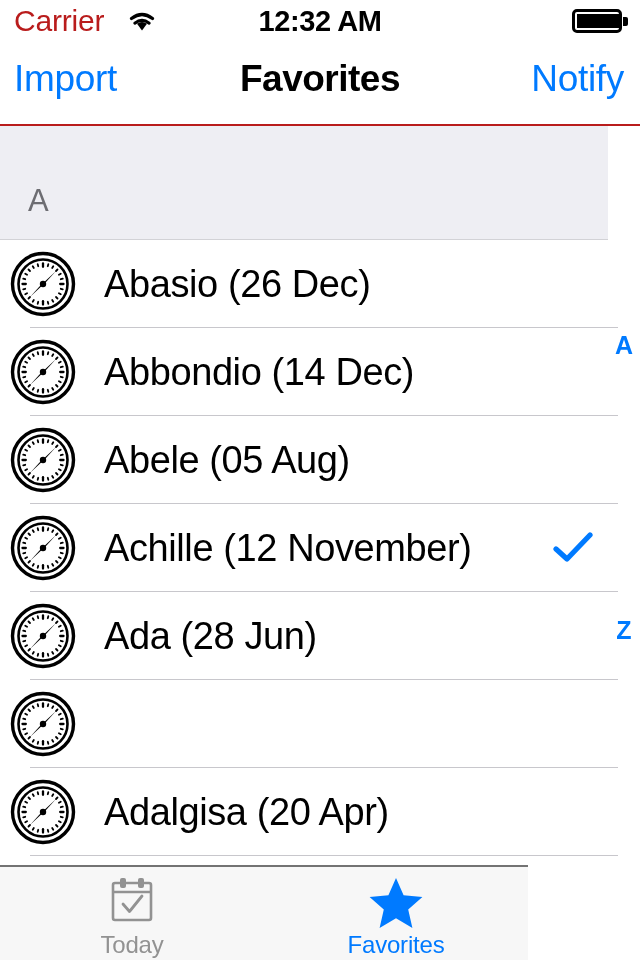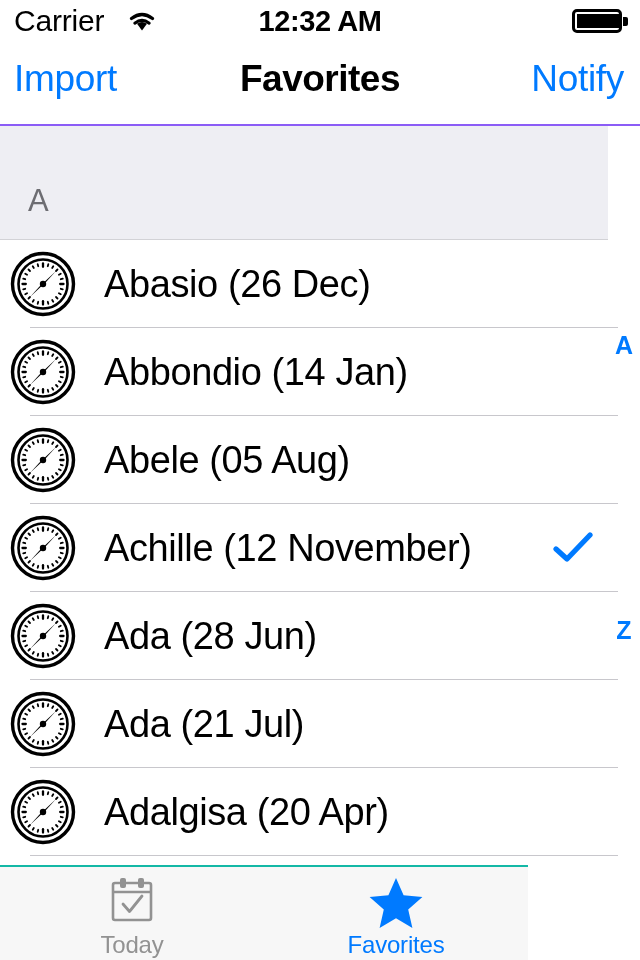--- a/index.html
+++ b/index.html
@@ -12,21 +12,21 @@
   }
   #app { position:relative; width:640px; height:960px; background:#fff; }
 
   
   .statusbar {
     position:absolute; top:0; left:0; width:640px; height:40px;
     background:#ffffff;
   }
   .sb-carrier {
     position:absolute; left:14px; top:4px;
-    font-size:30px; color:#000000; letter-spacing:-0.2px;
+    font-size:30px; color:#b91c1c; letter-spacing:-0.2px;
   }
   .sb-wifi { position:absolute; left:126px; top:9px; width:32px; height:24px; }
   .sb-time {
     position:absolute; left:0; right:0; top:5px;
     text-align:center; font-size:29px; font-weight:bold; color:#000;
     letter-spacing:-0.4px;
   }
   .sb-battery {
     position:absolute; right:12px; top:9px; width:56px; height:24px;
   }
@@ -40,21 +40,21 @@
   }
   .batt-cap {
     position:absolute; left:51px; top:8px; width:5px; height:9px;
     background:#000; border-radius:0 2px 2px 0;
   }
 
   
   .navbar {
     position:absolute; top:40px; left:0; width:640px; height:86px;
     background:#ffffff;
-    border-bottom:2px solid #8b5cf6;
+    border-bottom:2px solid #b91c1c;
   }
   .nav-left {
     position:absolute; left:14px; top:18px;
     font-size:37px; color:#007aff; letter-spacing:-0.3px;
     background:none; border:none; font-family:inherit; cursor:pointer;
   }
   .nav-right {
     position:absolute; right:16px; top:18px;
     font-size:37px; color:#007aff; letter-spacing:-0.3px;
     background:none; border:none; font-family:inherit; cursor:pointer;text-align:right;
@@ -110,21 +110,21 @@
   .index-letter {
     position:absolute; width:32px; text-align:center;
     font-size:25px; font-weight:bold; color:#007aff;
     cursor:pointer;
   }
 
   
   .tabbar {
     position:absolute; bottom:0; left:0; width:528px; height:95px;
     background:#f7f7f7;
-    border-top:2px solid #14b8a6;
+    border-top:2px solid #737373;
     display:flex;
   }
   .tab {
     flex:1; position:relative; cursor:pointer;
     display:flex; flex-direction:column; align-items:center;
     padding-top:9px;
   }
   .tab-icon { width:60px; height:52px; display:block; }
   .tab-label {
     margin-top:3px; font-size:24px; color:#929292; letter-spacing:-0.2px;
@@ -223,21 +223,21 @@
               <line x1="13.20" y1="38.31" x2="15.23" y2="37.76" stroke="#000" stroke-width="1.8" stroke-linecap="round"></line>
               <line x1="12.50" y1="33.00" x2="15.80" y2="33.00" stroke="#000" stroke-width="2.3" stroke-linecap="round"></line>
               <line x1="13.20" y1="27.69" x2="15.23" y2="28.24" stroke="#000" stroke-width="1.8" stroke-linecap="round"></line>
               <line x1="15.25" y1="22.75" x2="17.07" y2="23.80" stroke="#000" stroke-width="1.8" stroke-linecap="round"></line>
               <line x1="18.50" y1="18.50" x2="19.99" y2="19.99" stroke="#000" stroke-width="1.8" stroke-linecap="round"></line>
               <line x1="22.75" y1="15.25" x2="23.80" y2="17.07" stroke="#000" stroke-width="1.8" stroke-linecap="round"></line>
               <line x1="27.69" y1="13.20" x2="28.24" y2="15.23" stroke="#000" stroke-width="1.8" stroke-linecap="round"></line>
     <path d="M46 20 L36.5 30.5 L20 46 L29.5 35.5 Z" fill="#000"></path>
     <circle cx="33" cy="33" r="3.2" fill="#000"></circle>
   </svg></span>
-          <span class="row-label">Abbondio (14 Jan)</span>
+          <span class="row-label">Abbondio (14 Dec)</span>
           <span class="sep"></span>
         </div>
         <div class="row">
           <span class="row-icon"><svg viewBox="0 0 66 66" width="66" height="66">
     <circle cx="33" cy="33" r="30.5" fill="none" stroke="#000" stroke-width="3.4"></circle>
     <circle cx="33" cy="33" r="24.5" fill="none" stroke="#000" stroke-width="2.6"></circle>
     <line x1="33.00" y1="12.50" x2="33.00" y2="15.80" stroke="#000" stroke-width="2.3" stroke-linecap="round"></line>
               <line x1="38.31" y1="13.20" x2="37.76" y2="15.23" stroke="#000" stroke-width="1.8" stroke-linecap="round"></line>
               <line x1="43.25" y1="15.25" x2="42.20" y2="17.07" stroke="#000" stroke-width="1.8" stroke-linecap="round"></line>
               <line x1="47.50" y1="18.50" x2="46.01" y2="19.99" stroke="#000" stroke-width="1.8" stroke-linecap="round"></line>
@@ -364,21 +364,20 @@
               <line x1="13.20" y1="38.31" x2="15.23" y2="37.76" stroke="#000" stroke-width="1.8" stroke-linecap="round"></line>
               <line x1="12.50" y1="33.00" x2="15.80" y2="33.00" stroke="#000" stroke-width="2.3" stroke-linecap="round"></line>
               <line x1="13.20" y1="27.69" x2="15.23" y2="28.24" stroke="#000" stroke-width="1.8" stroke-linecap="round"></line>
               <line x1="15.25" y1="22.75" x2="17.07" y2="23.80" stroke="#000" stroke-width="1.8" stroke-linecap="round"></line>
               <line x1="18.50" y1="18.50" x2="19.99" y2="19.99" stroke="#000" stroke-width="1.8" stroke-linecap="round"></line>
               <line x1="22.75" y1="15.25" x2="23.80" y2="17.07" stroke="#000" stroke-width="1.8" stroke-linecap="round"></line>
               <line x1="27.69" y1="13.20" x2="28.24" y2="15.23" stroke="#000" stroke-width="1.8" stroke-linecap="round"></line>
     <path d="M46 20 L36.5 30.5 L20 46 L29.5 35.5 Z" fill="#000"></path>
     <circle cx="33" cy="33" r="3.2" fill="#000"></circle>
   </svg></span>
-          <span class="row-label">Ada (21 Jul)</span>
           <span class="sep"></span>
         </div>
         <div class="row">
           <span class="row-icon"><svg viewBox="0 0 66 66" width="66" height="66">
     <circle cx="33" cy="33" r="30.5" fill="none" stroke="#000" stroke-width="3.4"></circle>
     <circle cx="33" cy="33" r="24.5" fill="none" stroke="#000" stroke-width="2.6"></circle>
     <line x1="33.00" y1="12.50" x2="33.00" y2="15.80" stroke="#000" stroke-width="2.3" stroke-linecap="round"></line>
               <line x1="38.31" y1="13.20" x2="37.76" y2="15.23" stroke="#000" stroke-width="1.8" stroke-linecap="round"></line>
               <line x1="43.25" y1="15.25" x2="42.20" y2="17.07" stroke="#000" stroke-width="1.8" stroke-linecap="round"></line>
               <line x1="47.50" y1="18.50" x2="46.01" y2="19.99" stroke="#000" stroke-width="1.8" stroke-linecap="round"></line>

